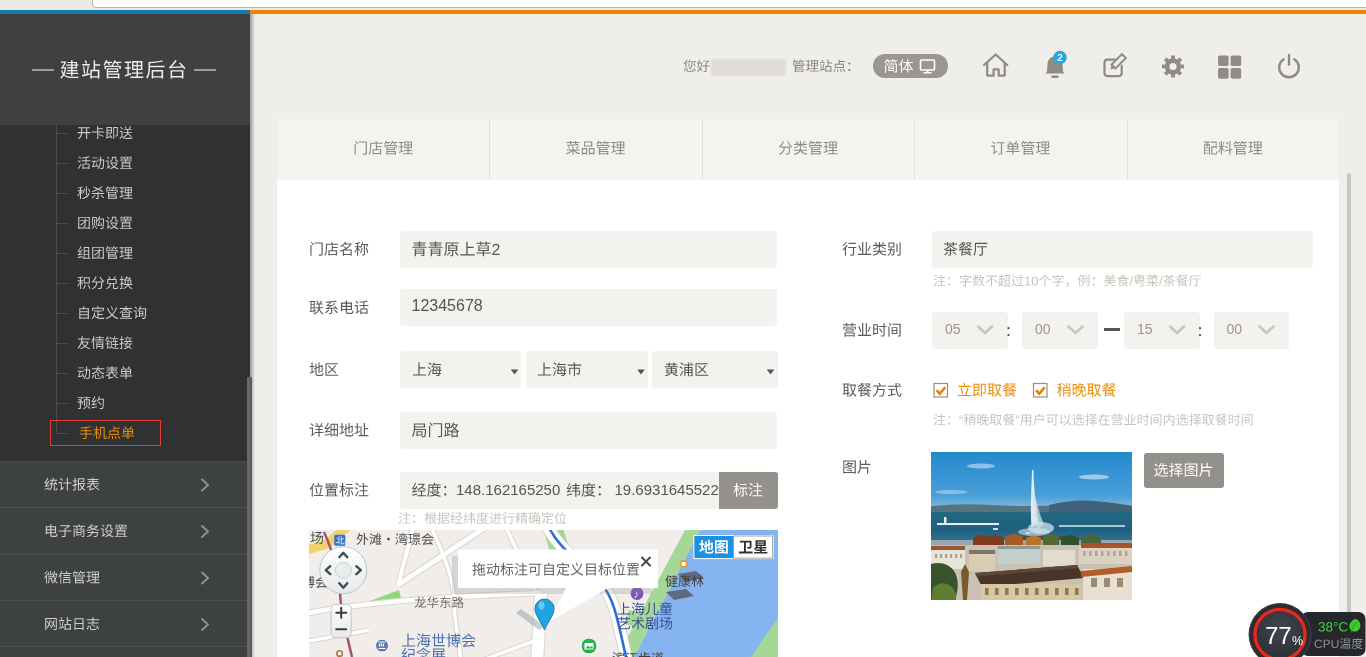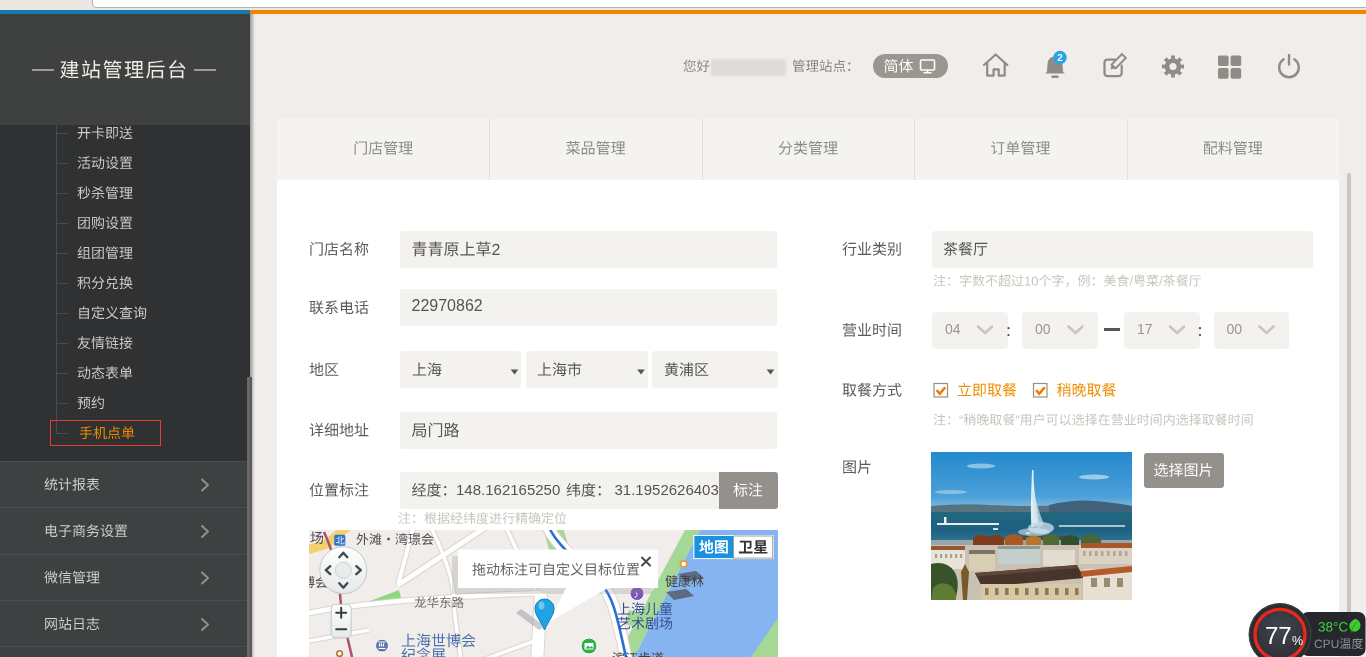--- a/index.html
+++ b/index.html
@@ -53,31 +53,31 @@
 
 <div class="abs" style="left:400px;top:230.5px;width:377px;height:37px;background:#f4f2ef;border-radius:3px"></div>
 <div class="abs" style="left:400px;top:289px;width:377px;height:37px;background:#f4f2ef;border-radius:3px"></div>
 <div class="abs" style="left:400px;top:351px;width:121px;height:37px;background:#f4f2ef;border-radius:3px"></div>
 <div class="abs" style="left:525.5px;top:351px;width:122px;height:37px;background:#f4f2ef;border-radius:3px"></div>
 <div class="abs" style="left:652px;top:351px;width:125.5px;height:37px;background:#f4f2ef;border-radius:3px"></div>
 <div class="abs" style="left:400px;top:411.5px;width:377px;height:37px;background:#f4f2ef;border-radius:3px"></div>
 <div class="abs" style="left:400px;top:471.5px;width:377px;height:37px;background:#f4f2ef;border-radius:3px"></div>
 <div class="abs" style="left:718.5px;top:471.5px;width:59px;height:37px;background:#94918c;border-radius:0 3px 3px 0"></div>
 <div class="abs" style="left:456px;top:481px;font-size:15px;color:#555">148.162165250</div>
-<div class="abs" style="left:614.5px;top:481px;font-size:15px;color:#555">31.1952626403</div>
-<div class="abs" style="left:411.5px;top:297px;font-size:16px;color:#555">22970862</div>
+<div class="abs" style="left:614.5px;top:481px;font-size:15px;color:#555">19.6931645522</div>
+<div class="abs" style="left:411.5px;top:297px;font-size:16px;color:#555">12345678</div>
 
 <div class="abs" style="left:932px;top:231px;width:381px;height:37px;background:#f4f2ef;border-radius:3px"></div>
 <div class="abs" style="left:932px;top:312px;width:75.5px;height:37px;background:#f4f2ef;border-radius:4px"></div>
 <div class="abs" style="left:1022px;top:312px;width:75.5px;height:37px;background:#f4f2ef;border-radius:4px"></div>
 <div class="abs" style="left:1124px;top:312px;width:75.5px;height:37px;background:#f4f2ef;border-radius:4px"></div>
 <div class="abs" style="left:1213.5px;top:312px;width:75.5px;height:37px;background:#f4f2ef;border-radius:4px"></div>
-<div class="abs" style="left:945px;top:321px;font-size:14px;color:#9b958d">04</div>
+<div class="abs" style="left:945px;top:321px;font-size:14px;color:#9b958d">05</div>
 <div class="abs" style="left:1035px;top:321px;font-size:14px;color:#9b958d">00</div>
-<div class="abs" style="left:1137px;top:321px;font-size:14px;color:#9b958d">17</div>
+<div class="abs" style="left:1137px;top:321px;font-size:14px;color:#9b958d">15</div>
 <div class="abs" style="left:1226.5px;top:321px;font-size:14px;color:#9b958d">00</div>
 <div class="abs" style="left:1143.5px;top:452.5px;width:80px;height:35.5px;background:#94918c;border-radius:3px"></div>
 
 <div class="abs" style="left:1347px;top:173px;width:3.5px;height:444px;background:#c9c6c3;border-radius:2px"></div>
 
 <svg class="abs" style="left:0;top:0" width="1366" height="657" viewBox="0 0 1366 657">
 <defs>
 <clipPath id="mapclip">
         <rect x="309" y="530" width="469" height="127"></rect>
       </clipPath>

